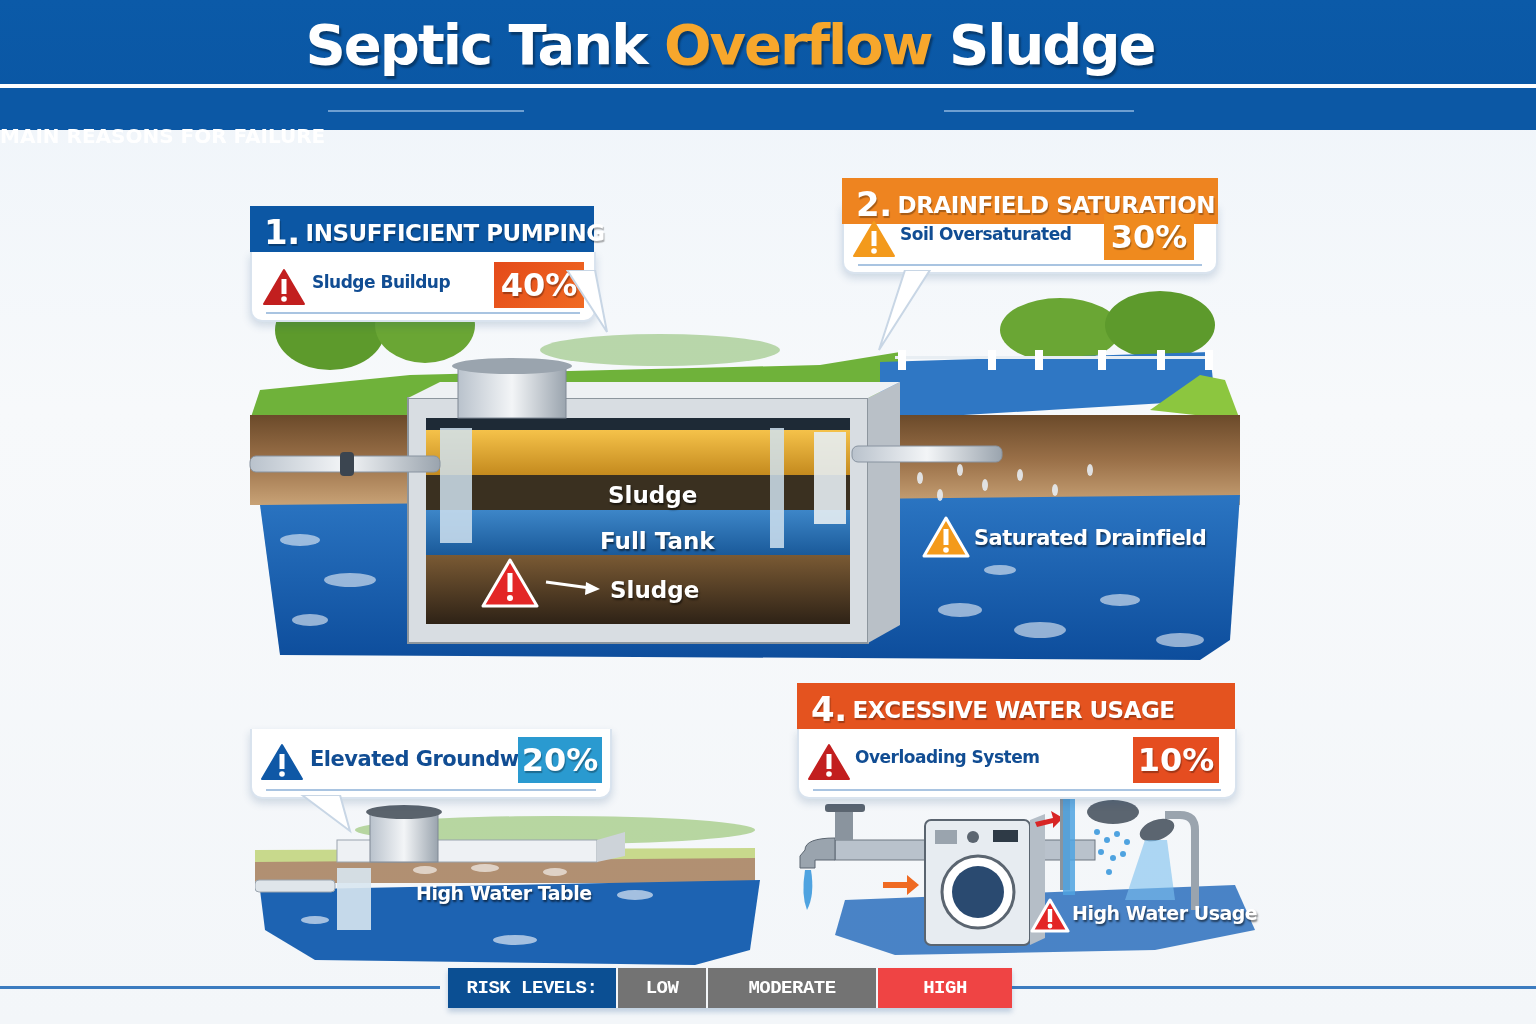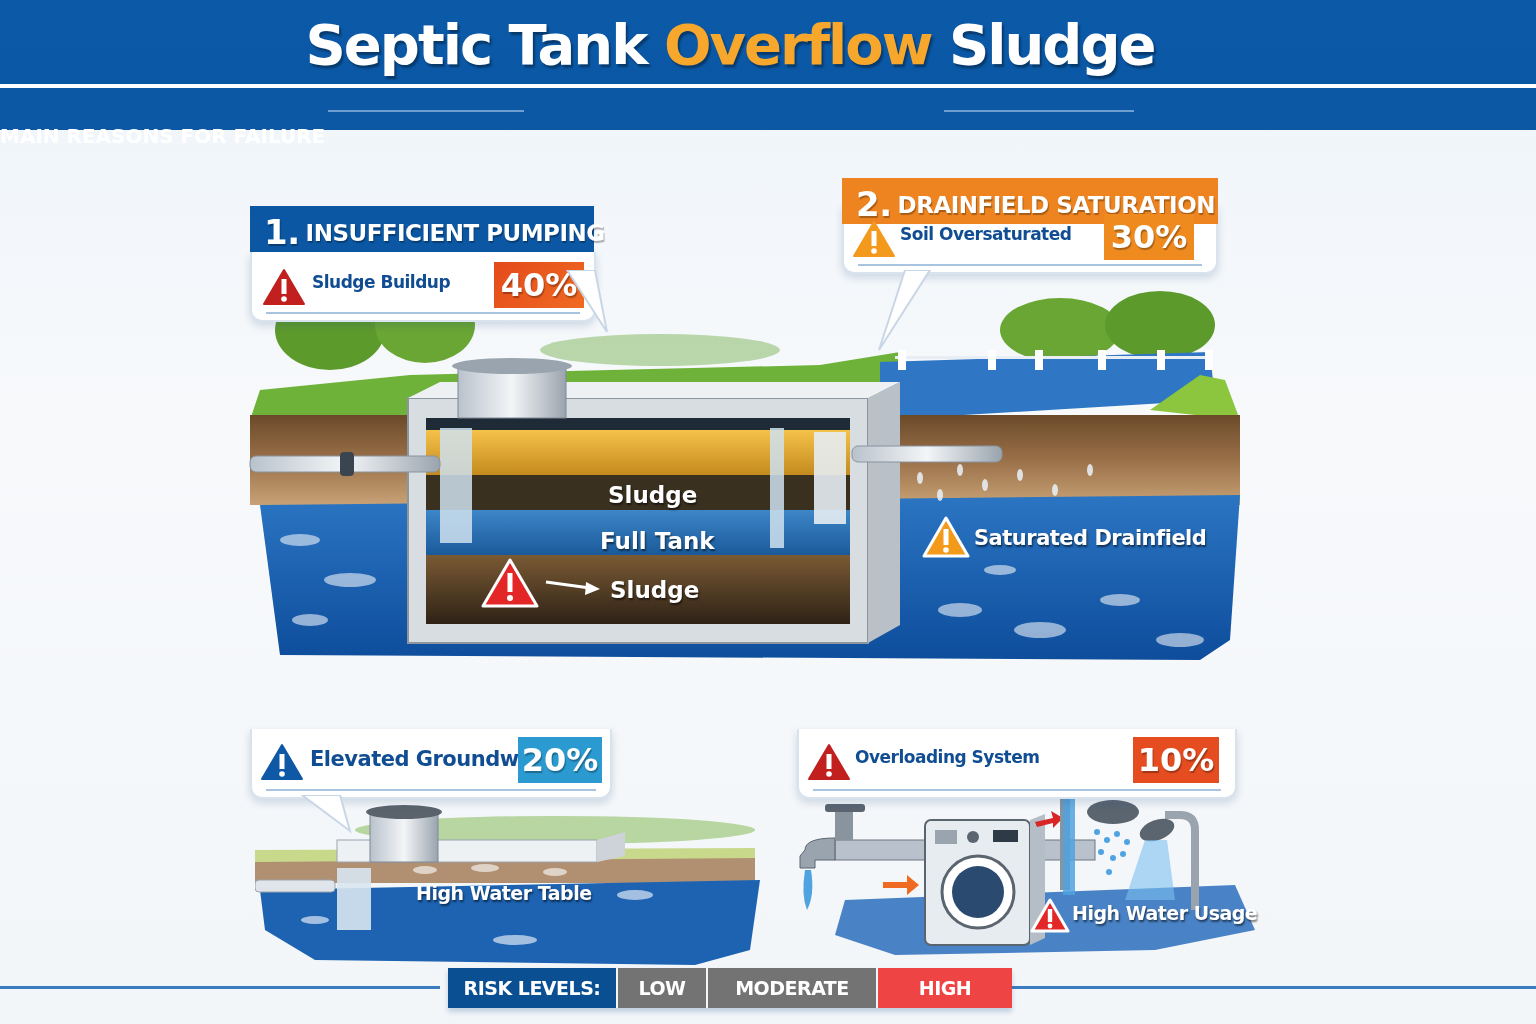--- a/index.html
+++ b/index.html
@@ -71,21 +71,21 @@
     
     .scene { position: absolute; }
     .label-white {
       position: absolute; color: #ffffff; font-weight: bold; white-space: nowrap;
       text-shadow: 1px 2px 2px rgba(0,0,0,0.55);
     }
 
     
     .legend-line { position: absolute; top: 986px; height: 3px; background: #3c7cc0; }
     .legend { position: absolute; left: 448px; top: 968px; height: 40px; display: flex; gap: 2px;
-      box-shadow: 0 4px 5px rgba(40,90,150,0.25); }
+      box-shadow: 0 4px 5px rgba(40,90,150,0.25); font-family: Liberation Mono, monospace; }
     .legend > div {
       height: 40px; line-height: 40px; color: #fff; font-weight: bold; font-size: 19px;
       text-align: center; letter-spacing: -0.5px;
     }
   </style>
 </head>
 <body>
 
 <div class="header">
   <div class="title"><span>Septic Tank </span><span class="accent">Overflow</span><span> Sludge</span></div>
@@ -328,20 +328,21 @@
   <path d="M20 2 L38 33 L2 33 Z" fill="#e32626" stroke="#ffffff" stroke-width="3" stroke-linejoin="round"></path>
   <rect x="17.8" y="11" width="4.4" height="13" fill="#fff"></rect>
     <circle cx="20" cy="28" r="2.4" fill="#fff"></circle>
 </svg>
 <div class="label-white" style="left:1072px;top:902px;font-size:19px;letter-spacing:-0.5px;">High Water Usage</div>
 
 <div class="card" style="left:797px;top:683px;width:440px;height:115px;">
   <div class="card-body" style="left:0;top:46px;width:440px;height:70px;">
       <div class="underline"></div>
     </div>
+  <div class="card-head" style="width:438px;background:#e4531f;"><span class="num">4.</span><span>EXCESSIVE WATER USAGE</span></div>
   <svg class="warn" style="left:10px;top:60px;" width="44" height="38">
     <path d="M22 2 L42 36 L2 36 Z" fill="#c21f1f" stroke="#c21f1f" stroke-width="2" stroke-linejoin="round"></path>
     <rect x="19.5" y="11" width="5" height="15" fill="#fff"></rect>
       <circle cx="22" cy="31" r="2.8" fill="#fff"></circle>
   </svg>
   <div class="cause" style="left:58px;top:64px;">Overloading System</div>
   <div class="pct" style="left:336px;top:54px;width:86px;background:#e54d20;">10%</div>
 </div>
 
 <div class="legend-line" style="left:0;width:440px;"></div>

